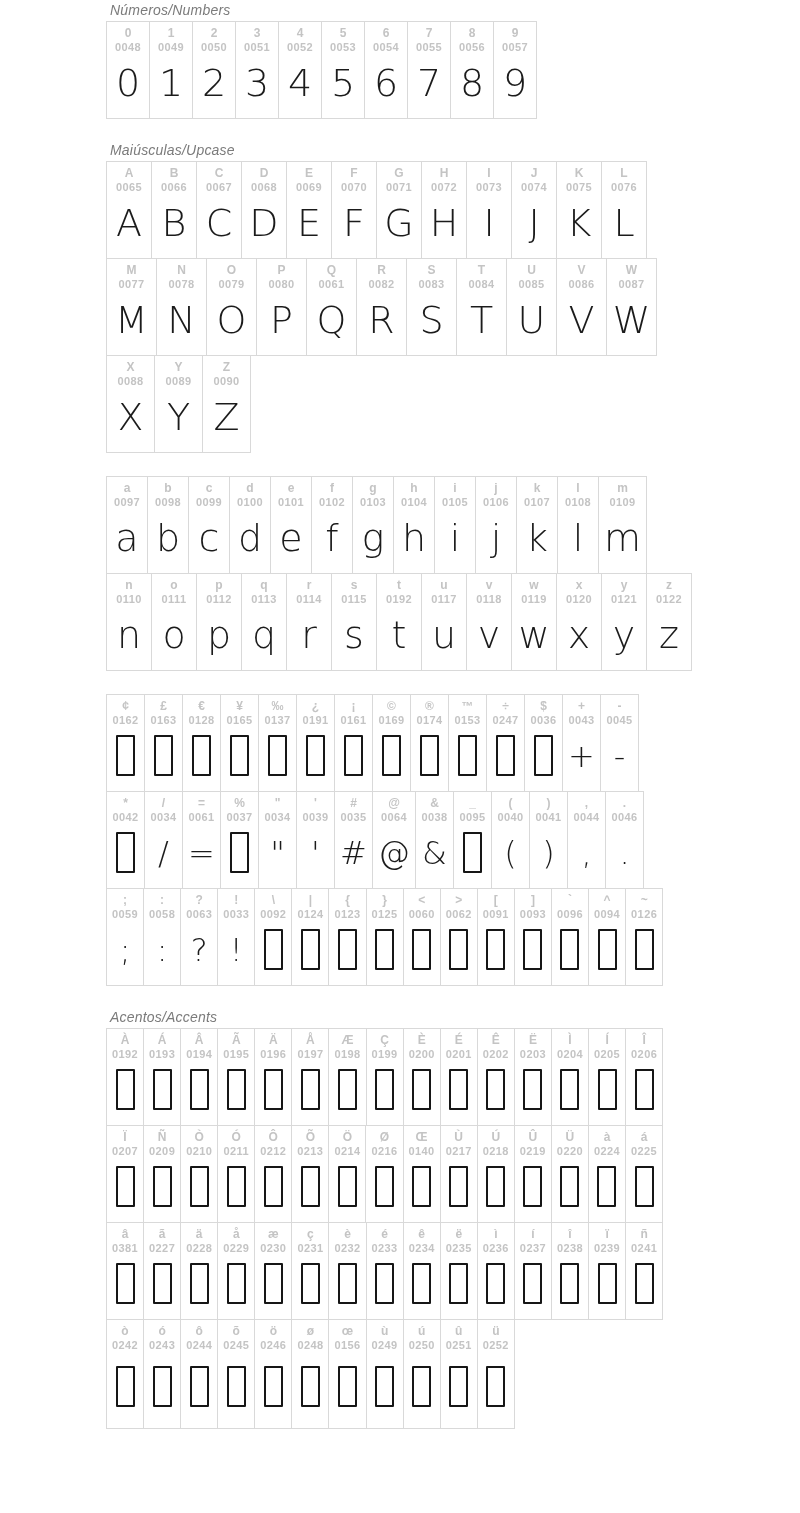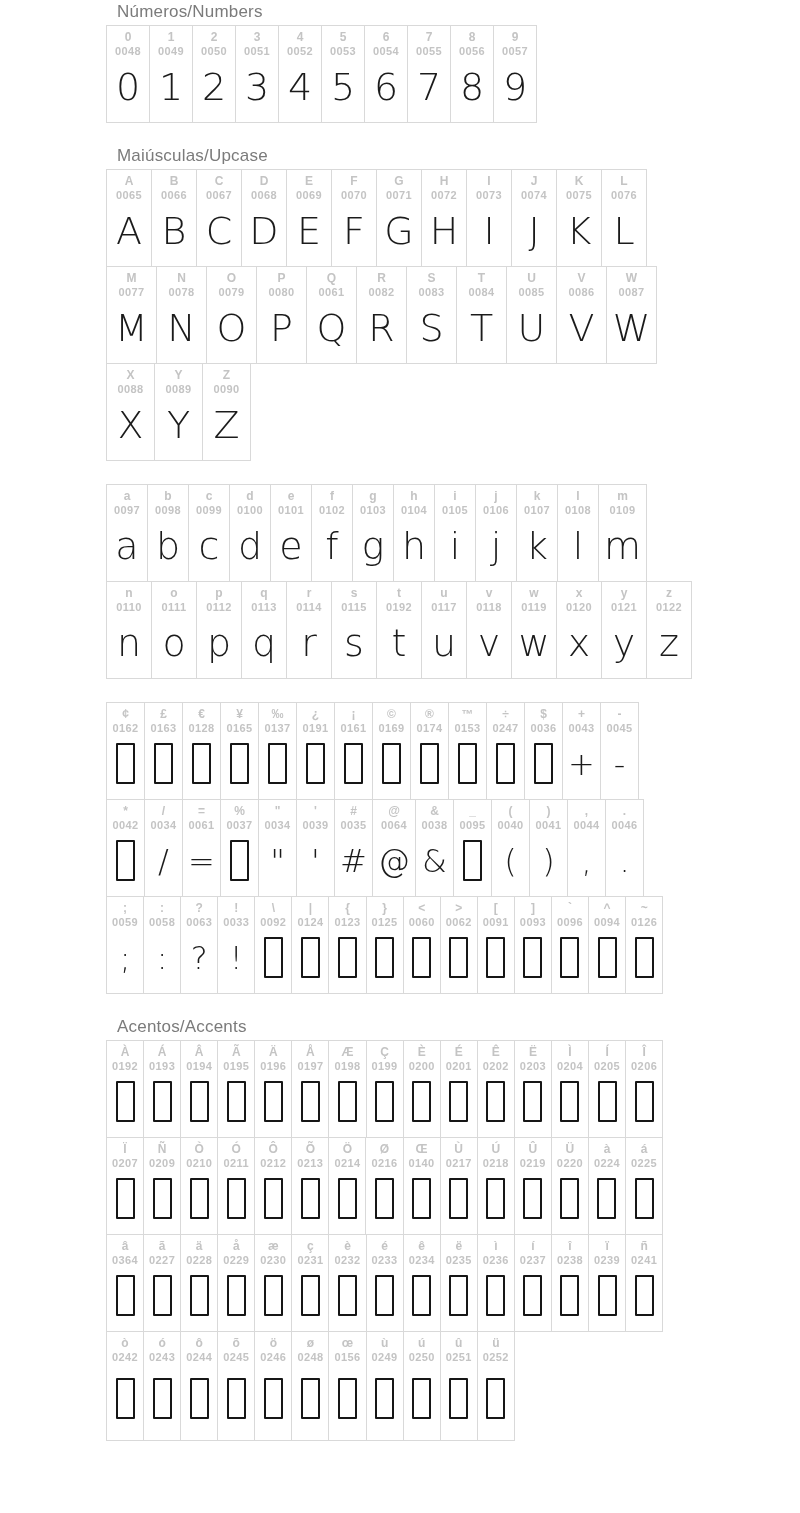--- a/index.html
+++ b/index.html
@@ -1,21 +1,21 @@
 <!DOCTYPE html>
 <html><head>
 <meta charset="utf-8">
 <style>
   html,body{margin:0;padding:0;background:#ffffff;}
   body{font-family:"Liberation Sans", sans-serif; width:800px; min-height:1513px;}
   .page{padding:2px 0 30px 106px; width:694px;}
   .section{margin-bottom:24px;}
   .section-title{
-    font-size:17px; font-weight:400; color:#7b7b7b;
-    margin:0 0 3px 11px; letter-spacing:0.2px;
+    font-size:14px; font-weight:400; color:#7b7b7b;
+    margin:0 0 3px 4px; letter-spacing:0.2px;font-style:italic;
   }
   .rows{display:block;}
   .row{display:flex; align-items:stretch;}
   .cell{
     box-sizing:border-box;
     border:1px solid #d9d9d9;
     margin:0 -1px -1px 0;
     background:#ffffff;
     display:flex; flex-direction:column; align-items:center;
     height:98px;
@@ -872,21 +872,21 @@
             <div class="cell-char">á</div>
             <div class="cell-code">0225</div>
             <div class="cell-glyph">
               <div class="tofu"></div>
             </div>
           </div>
         </div>
         <div class="row">
           <div class="cell">
             <div class="cell-char">â</div>
-            <div class="cell-code">0364</div>
+            <div class="cell-code">0381</div>
             <div class="cell-glyph">
               <div class="tofu"></div>
             </div>
           </div>
           <div class="cell">
             <div class="cell-char">ã</div>
             <div class="cell-code">0227</div>
             <div class="cell-glyph">
               <div class="tofu"></div>
             </div>

